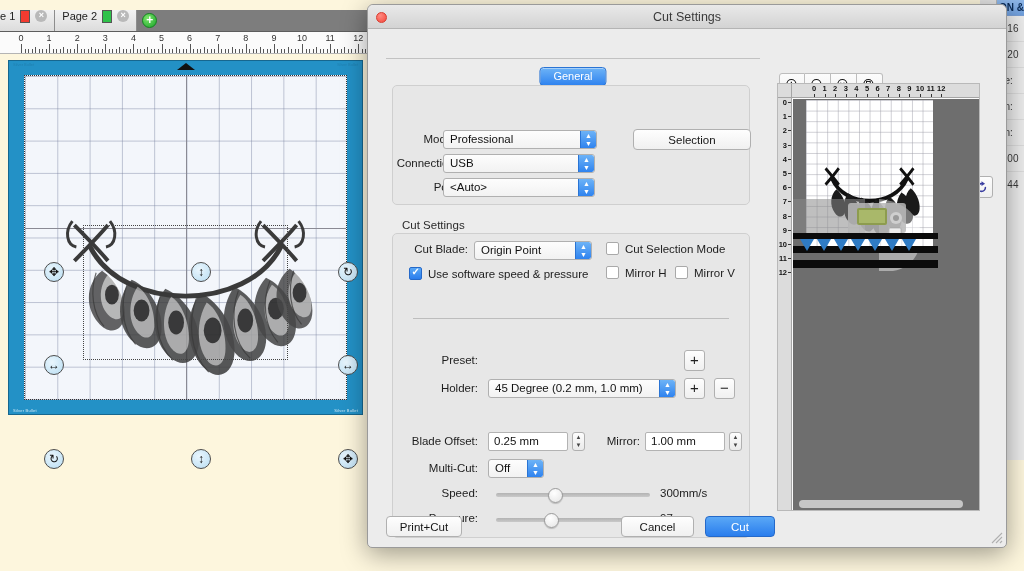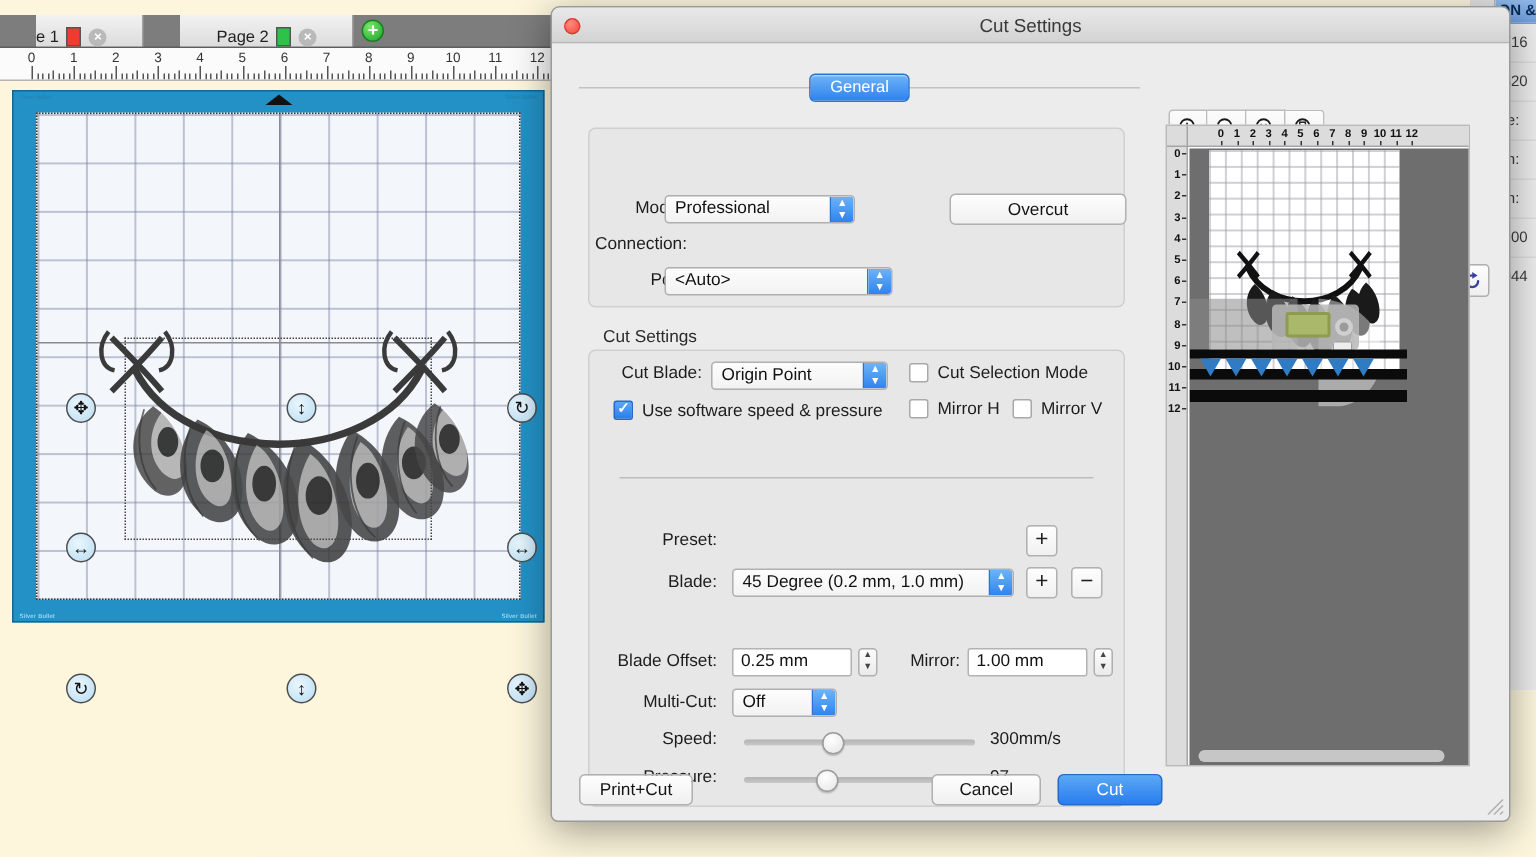--- a/index.html
+++ b/index.html
@@ -19,25 +19,25 @@
   #bg-app { position: absolute; inset: 0; background: #fdf6dd; }
 
   
   #tabstrip {
     position: absolute; left: 0; top: 10px; width: 400px; height: 22px;
     background: #7d7d7d;
     border-bottom: 1px solid #5d5d5d;
     display: flex; align-items: stretch;
   }
   .tab {
-    display: flex; align-items: flex-end; gap: 5px;
-    padding: 0 24px;
+    display: flex; align-items: flex-start; gap: 5px;
+    padding: 0 7px;
     background: linear-gradient(#f2f2f2, #dcdcdc);
     border-right: 1px solid #8d8d8d;
-    font-size: 11px; color: #222; margin-left: 24px;
+    font-size: 11px; color: #222;
   }
   .tab.partial { padding-left: 0; }
   .swatch { width: 10px; height: 13px; border: 1px solid #555; display: inline-block; }
   .swatch.red { background: #f23b30; }
   .swatch.green { background: #2fc24a; }
   .tab-close {
     width: 12px; height: 12px; border-radius: 50%;
     background: #b9b9b9; color: #fff;
     font-size: 9px; line-height: 11px; text-align: center;
     display: inline-block; font-weight: bold;
@@ -173,21 +173,21 @@
   #dialog-body { position: absolute; left: 0; top: 24px; right: 0; bottom: 0; }
 
   
   #tabbar {
     position: absolute; left: 18px; top: 20px; width: 374px; height: 18px;
   }
   #tab-line {
     position: absolute; left: 0; right: 0; top: 9px; height: 1px; background: #c2c2c2;
   }
   #tab-general {
-    position: absolute; left: 50%; transform: translateX(-50%); top: 0;
+    position: absolute; left: 50%; transform: translateX(-50%); top: 18px;
     padding: 1px 13px; border-radius: 4px;
     background: linear-gradient(#6db3f7, #2f83ef);
     border: 1px solid #2a74d4;
     color: #fff; font-size: 11px; line-height: 15px;
     box-shadow: inset 0 1px 0 rgba(255,255,255,.4);
   }
 
   .groupbox {
     position: absolute;
     background: #e7e7e7;
@@ -606,30 +606,37 @@
 
       <div id="tabbar">
         <div id="tab-line"></div>
         <div id="tab-general">General</div>
       </div>
 
       <div class="group-title" id="ttl-silver">Silver Bullet</div>
       <div class="groupbox" id="grp-silver"></div>
 
       <div class="lbl" style="left:34px; top:104px; width:56px;">Model:</div>
-      <div class="popup" style="left:75px; top:101px; width:127px;">
+      <div class="popup" style="left:75px; top:101px; width:154px;">
         <span>Professional</span>
         <span class="arrows">
             <i>▲</i>
             <i>▼</i>
           </span>
       </div>
-      <div class="btn" style="left:265px; top:100px; width:118px;">Overcut</div>
+      <div class="btn" style="left:265px; top:100px; width:118px;">Selection</div>
 
       <div class="lbl" style="left:24px; top:128px; width:66px;">Connection:</div>
+      <div class="popup" style="left:75px; top:125px; width:152px;">
+        <span>USB</span>
+        <span class="arrows">
+            <i>▲</i>
+            <i>▼</i>
+          </span>
+      </div>
 
       <div class="lbl" style="left:34px; top:152px; width:56px;">Port:</div>
       <div class="popup" style="left:75px; top:149px; width:152px;">
         <span>&lt;Auto&gt;</span>
         <span class="arrows">
             <i>▲</i>
             <i>▼</i>
           </span>
       </div>
       <div id="refresh-btn">
@@ -661,21 +668,21 @@
       <div class="chklbl" style="left:257px; top:238px;">Mirror H</div>
 
       <div class="chk" style="left:307px; top:237px;"></div>
       <div class="chklbl" style="left:326px; top:238px;">Mirror V</div>
 
       <div id="divider"></div>
 
       <div class="lbl" style="left:36px; top:325px; width:74px;">Preset:</div>
       <div class="sqbtn" style="left:316px; top:321px;">+</div>
 
-      <div class="lbl" style="left:36px; top:353px; width:74px;">Blade:</div>
+      <div class="lbl" style="left:36px; top:353px; width:74px;">Holder:</div>
       <div class="popup" style="left:120px; top:350px; width:188px;">
         <span>45 Degree (0.2 mm, 1.0 mm)</span>
         <span class="arrows">
             <i>▲</i>
             <i>▼</i>
           </span>
       </div>
       <div class="sqbtn" style="left:316px; top:349px;">+</div>
       <div class="sqbtn" style="left:346px; top:349px;">−</div>
 
@@ -688,21 +695,21 @@
         </div>
 
       <div class="lbl" style="left:212px; top:406px; width:60px;">Mirror:</div>
       <div class="txtfield" style="left:277px; top:403px; width:80px;">1.00 mm</div>
       <div class="stepper" style="left:361px; top:403px;">
           <i>▲</i>
           <i>▼</i>
         </div>
 
       <div class="lbl" style="left:36px; top:433px; width:74px;">Multi-Cut:</div>
-      <div class="popup" style="left:120px; top:430px; width:70px;">
+      <div class="popup" style="left:120px; top:430px; width:56px;">
         <span>Off</span>
         <span class="arrows">
             <i>▲</i>
             <i>▼</i>
           </span>
       </div>
 
       <div class="lbl" style="left:36px; top:458px; width:74px;">Speed:</div>
       <div class="slider-track" style="left:128px; top:464px; width:154px;"></div>
       <div class="slider-knob" style="left:180px; top:459px;"></div>

